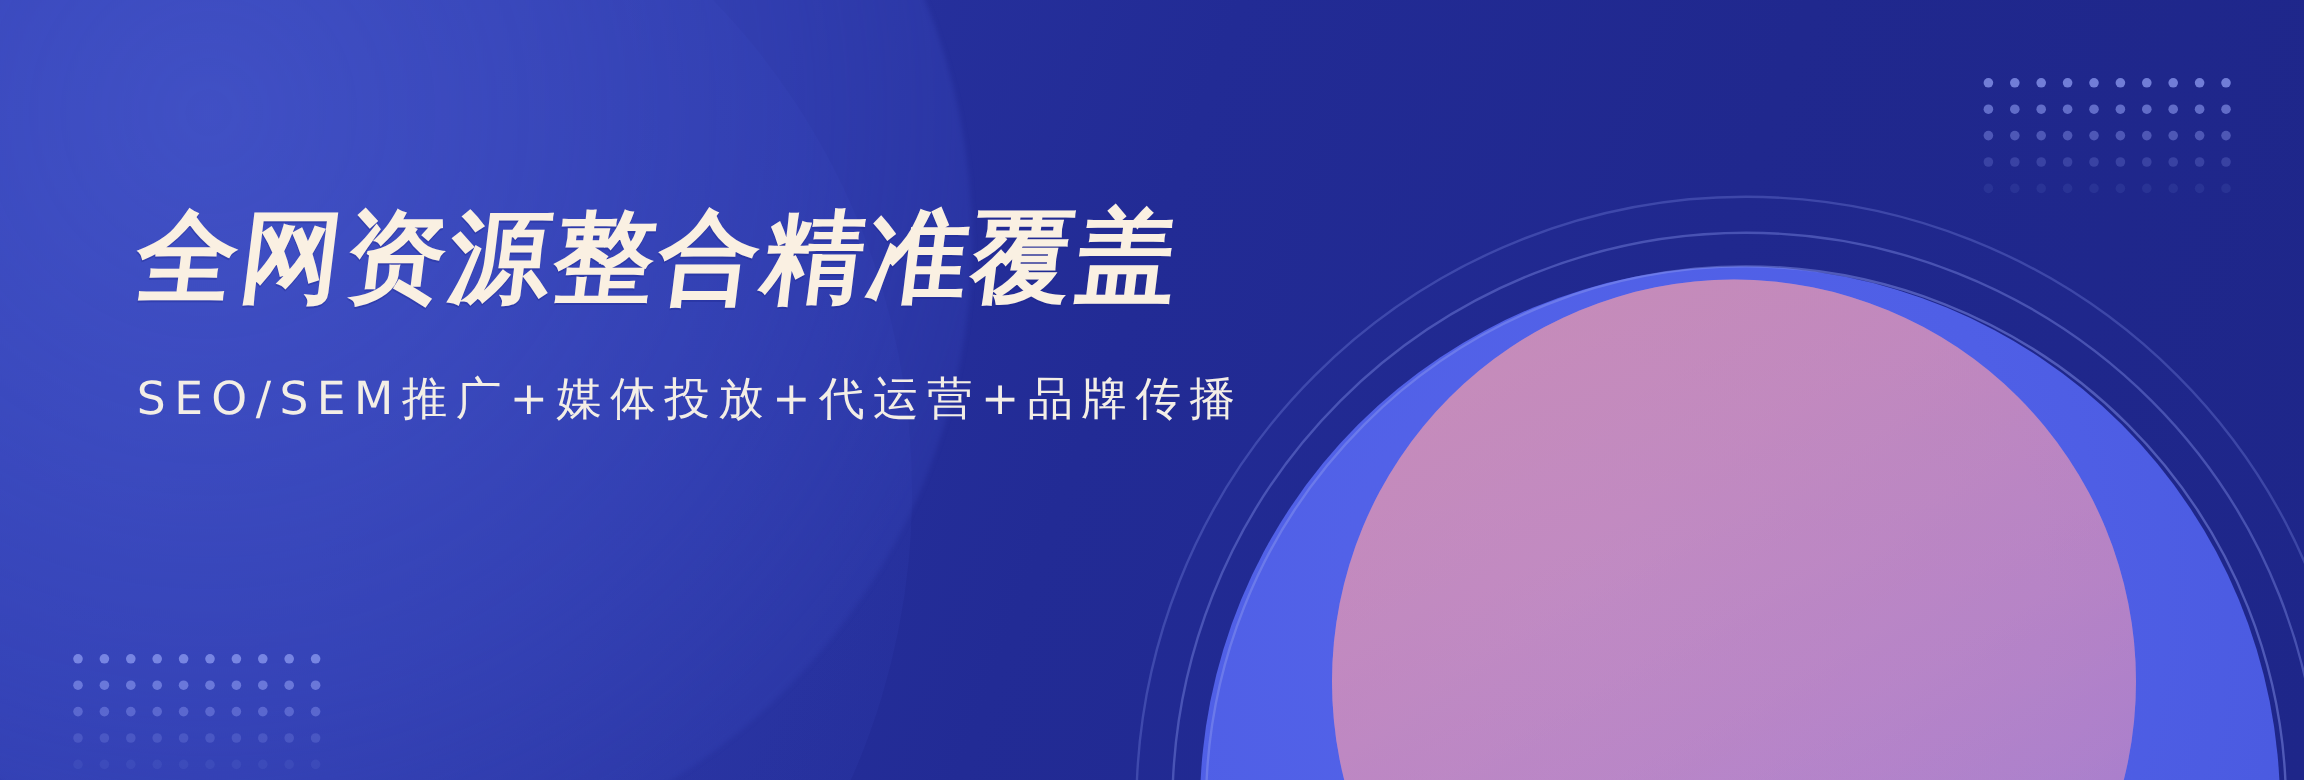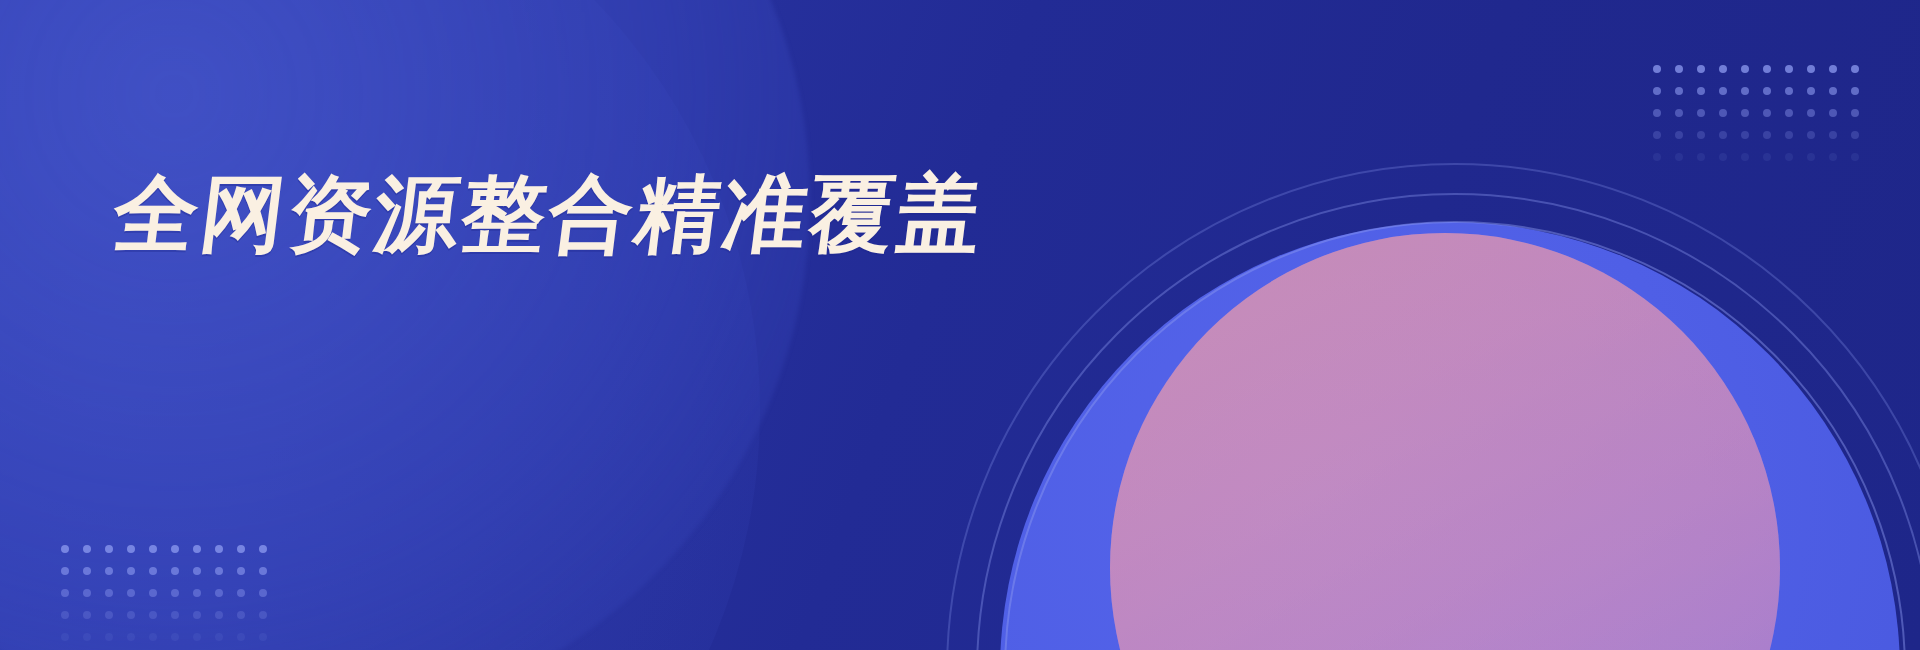--- a/index.html
+++ b/index.html
@@ -268,15 +268,16 @@
       <span class="r4"></span>
       <span class="r4"></span>
       <span class="r4"></span>
       <span class="r4"></span>
       <span class="r4"></span>
       <span class="r4"></span>
   </div>
 
   <div class="content">
     <h1 class="headline">全网资源整合精准覆盖</h1>
+    <p class="subline">SEO/SEM推广+媒体投放+代运营+品牌传播</p>
   </div>
 
 </div>
 
 </body></html>

